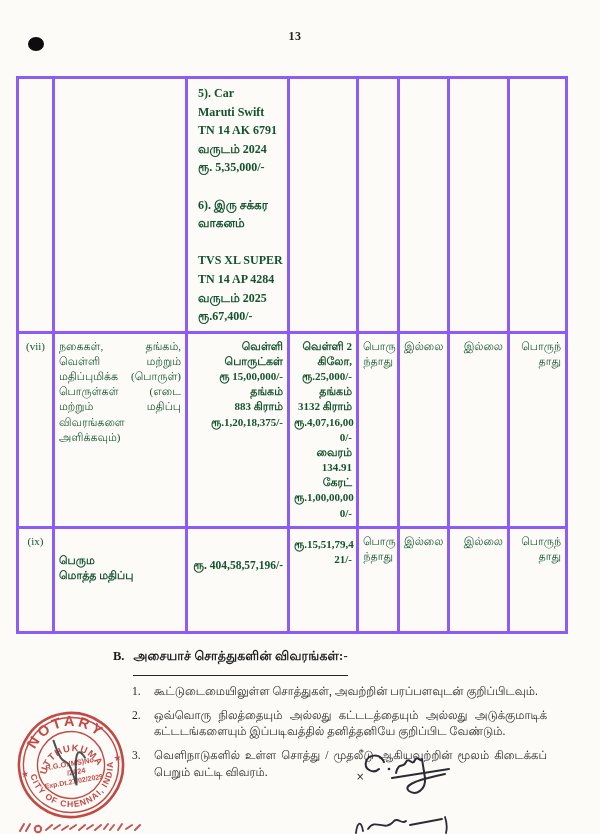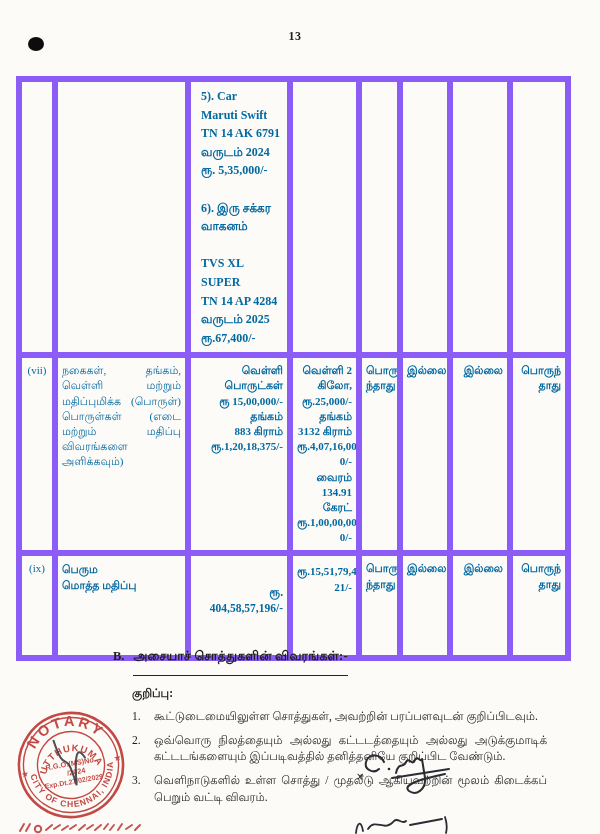--- a/index.html
+++ b/index.html
@@ -15,41 +15,41 @@
   .page-number{
     position:absolute;left:270px;top:29px;width:50px;text-align:center;
     font-size:12px;font-weight:700;letter-spacing:.5px;color:#222;
   }
   
   table.asset-table{
     position:absolute;left:16px;top:76px;width:550px;
     border-collapse:collapse;table-layout:fixed;
   }
   .asset-table td{
-    border:6px solid #8b5cf6;vertical-align:top;
+    border:3px solid #8b5cf6;vertical-align:top;
     padding:5px 4px;font-size:11px;line-height:1.38;
-    white-space:pre-line;overflow:hidden;color:#0369a1;
+    white-space:pre-line;overflow:hidden;color:#14532d;
   }
   .c-serial{text-align:center;padding-left:5px;}
   .c-desc{text-align:justify;text-align-last:justify;padding-left:7px;padding-right:7px;margin-top:16px;}
   .c-self,.c-spouse,.c-5,.c-6,.c-7,.c-8{text-align:right;}
   tr.r-cont{height:217px;}
   tr.r-vii{height:173px;}
   tr.r-viii{height:75px;}
   tr.r-ix{height:105px;}
   tr.r-cont .c-self{
     text-align:left;padding-left:10px;font-weight:700;font-size:12px;line-height:1.55;
   }
   tr.r-vii .c-self{font-weight:600;}
   tr.r-vii .c-spouse{font-weight:600;}
-  tr.r-ix .c-desc{text-align:center;text-align-last:left;font-weight:600;padding-top:6px;}
+  tr.r-ix .c-desc{text-align:center;text-align-last:left;font-weight:600;padding-top:24px;}
   tr.r-ix .c-self{font-weight:700;padding-top:29px;font-size:11.5px;}
   tr.r-ix .c-spouse{font-weight:600;padding-top:8px;}
   tr.r-viii .c-self,tr.r-viii .c-spouse{padding-top:6px;font-weight:600;}
-  .c-5,.c-6,.c-7,.c-8{font-weight:700;margin-left:48px;}
+  .c-5,.c-6,.c-7,.c-8{font-weight:400;margin-left:48px;}
   
   .section-b{position:absolute;left:113px;top:649px;width:438px;}
   .b-line{display:flex;gap:9px;align-items:baseline;}
   .b-label{font-weight:700;font-size:12.5px;}
   .b-heading{
     font-weight:700;font-size:12.5px;letter-spacing:.2px;
     border-bottom:1.2px solid #242424;padding-bottom:10px;
   }
   .note-label{margin:11px 0 0 19px;font-size:11.5px;font-weight:600;}
   .notes{margin:7px 0 0 19px;}
@@ -161,21 +161,20 @@
 தாது</td>
       </tr>
     </tbody>
   </table>
 
   <div class="section-b">
     <div class="b-line">
       <span class="b-label">B.</span>
       <span class="b-heading">அசையாச் சொத்துகளின் விவரங்கள்:-</span>
     </div>
-    <div class="note-label">குறிப்பு:</div>
     <div class="notes">
       <div class="note-item">
         <span class="note-num">1.</span>
         <span class="note-text">கூட்டுடைமையிலுள்ள சொத்துகள், அவற்றின் பரப்பளவுடன் குறிப்பிடவும்.</span>
       </div>
       <div class="note-item">
         <span class="note-num">2.</span>
         <span class="note-text">ஒவ்வொரு நிலத்தையும் அல்லது கட்டடத்தையும் அல்லது அடுக்குமாடிக் கட்டடங்களையும் இப்படிவத்தில் தனித்தனியே குறிப்பிட வேண்டும்.</span>
       </div>
       <div class="note-item">

